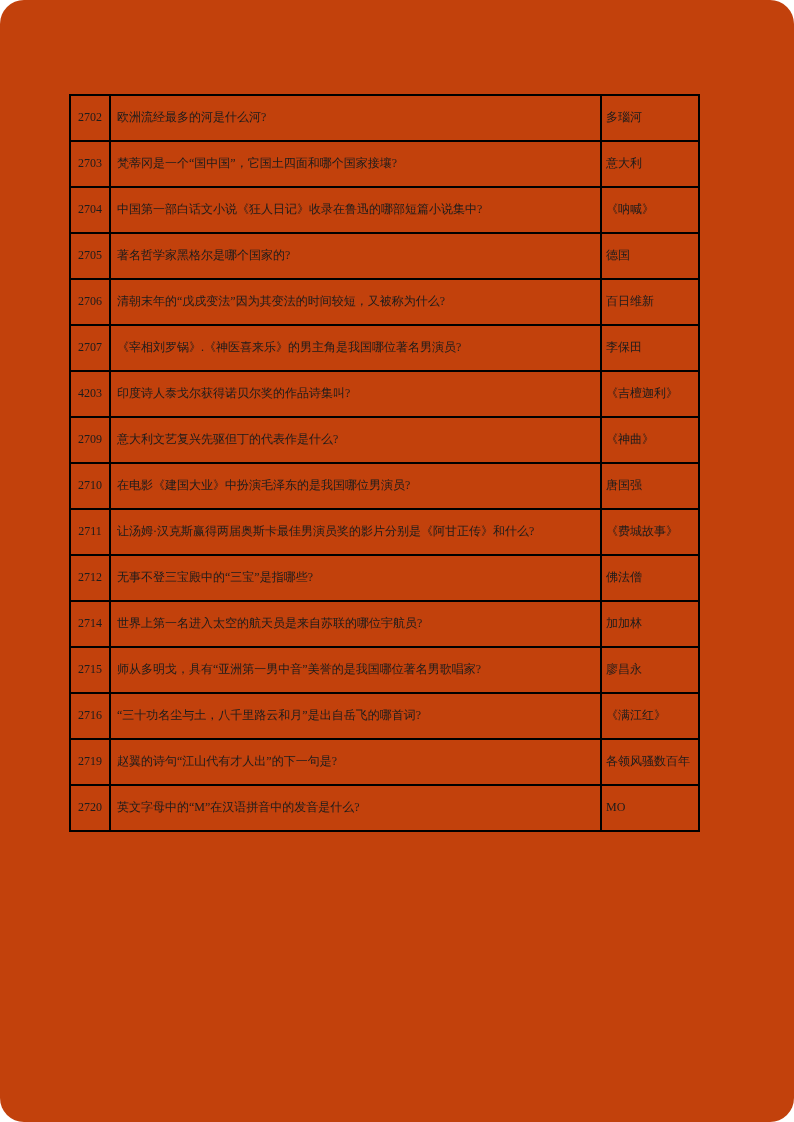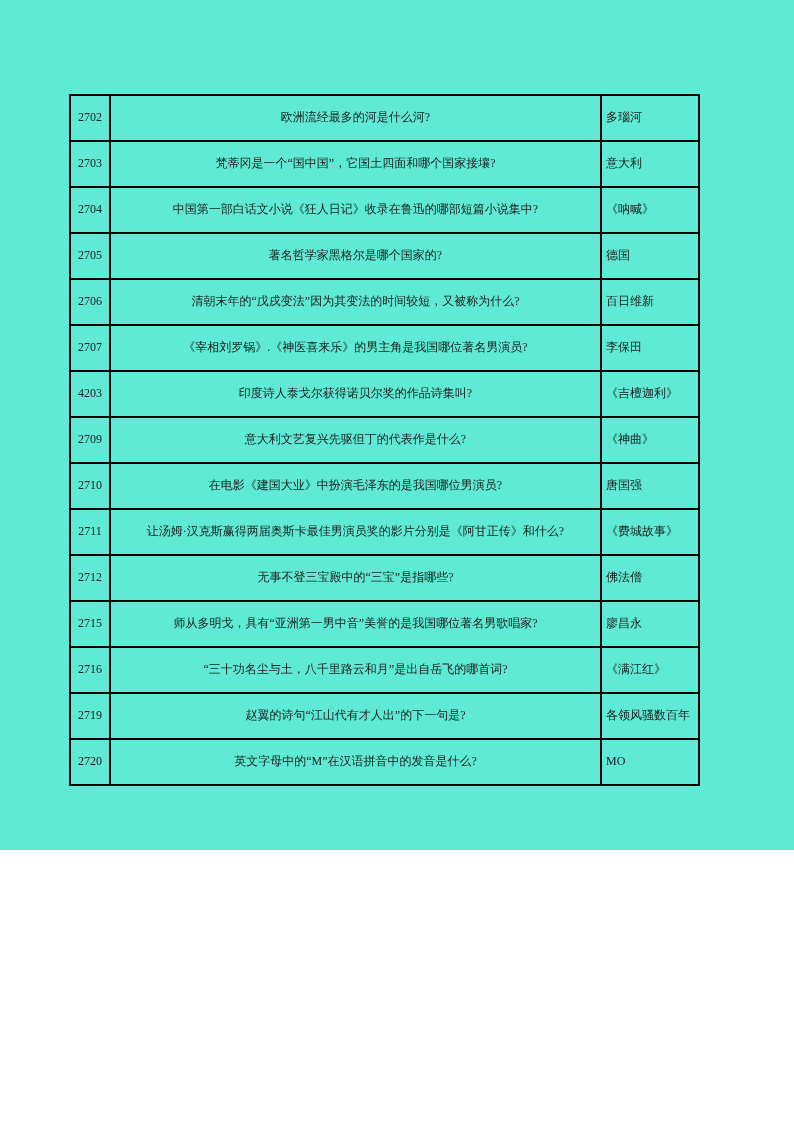--- a/index.html
+++ b/index.html
@@ -3,25 +3,26 @@
 <meta charset="utf-8">
 <style>
   html, body {
     margin: 0;
     padding: 0;
     background: #ffffff;
   }
   .page {
     position: relative;
     width: 794px;
-    height: 850px;
-    background: #5eead4;
+    height: 1122px;
+    background: #c2410c;
     overflow: hidden;
     font-family: "Liberation Serif", "DejaVu Serif", serif;
     color: #1c1c1c;
+    border-radius: 24px;
   }
   table.quiz-table {
     position: absolute;
     left: 69px;
     top: 94px;
     width: 617px;
     border-collapse: collapse;
     table-layout: fixed;
   }
   table.quiz-table td {
@@ -33,21 +34,21 @@
     overflow: hidden;
     color: #1c1c1c;
   }
   td.col-num {
     width: 34px;
     text-align: center;
     padding: 0 2px;
   }
   td.col-q {
     width: 477px;
-    text-align: center;
+    text-align: left;
     padding: 0 6px;
   }
   td.col-a {
     width: 88px;
     text-align: left;
     padding: 0 4px;
     margin-left: 14px;
   }
 </style>
 </head>
@@ -116,20 +117,25 @@
     <td class="col-a">《费城故事》</td>
   </tr>
 
   <tr>
     <td class="col-num">2712</td>
     <td class="col-q">无事不登三宝殿中的“三宝”是指哪些?</td>
     <td class="col-a">佛法僧</td>
   </tr>
 
 
+  <tr>
+    <td class="col-num">2714</td>
+    <td class="col-q">世界上第一名进入太空的航天员是来自苏联的哪位宇航员?</td>
+    <td class="col-a">加加林</td>
+  </tr>
 
   <tr>
     <td class="col-num">2715</td>
     <td class="col-q">师从多明戈，具有“亚洲第一男中音”美誉的是我国哪位著名男歌唱家?</td>
     <td class="col-a">廖昌永</td>
   </tr>
 
   <tr>
     <td class="col-num">2716</td>
     <td class="col-q">“三十功名尘与土，八千里路云和月”是出自岳飞的哪首词?</td>

